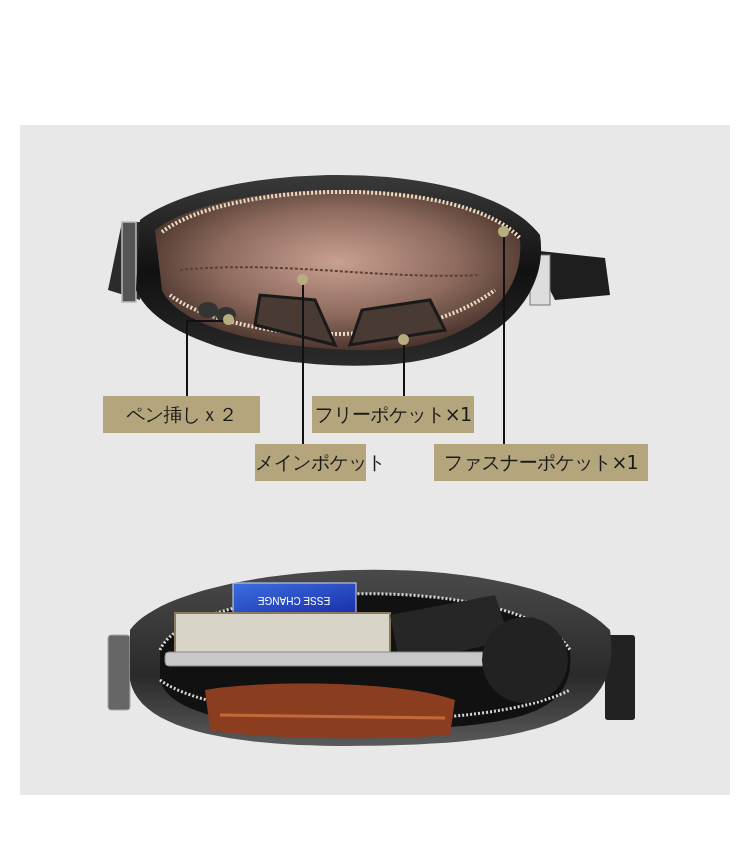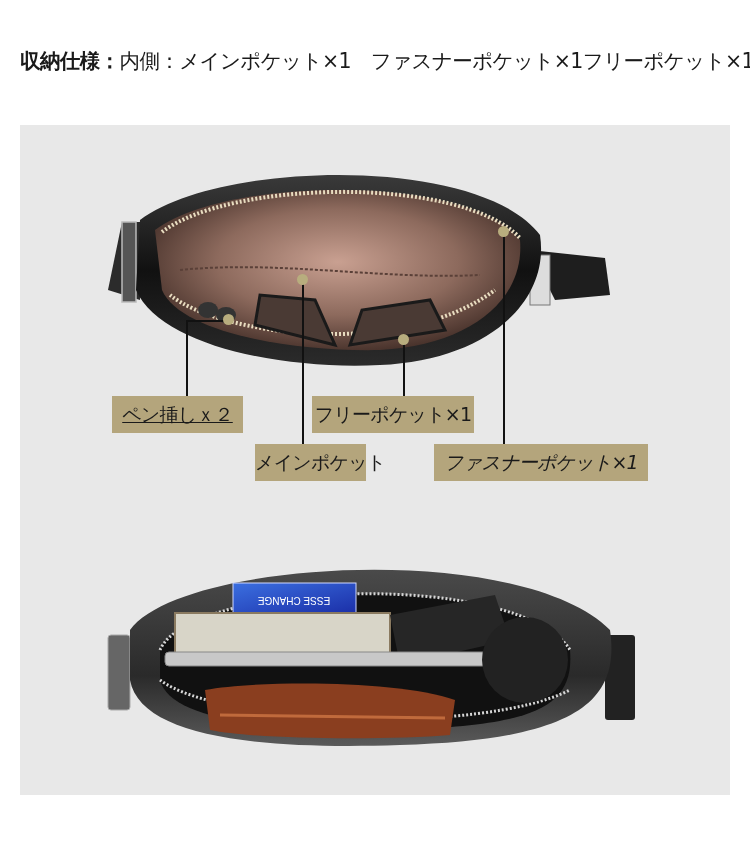--- a/index.html
+++ b/index.html
@@ -21,21 +21,20 @@
            font-size: 19px; line-height: 37px; text-align: center; letter-spacing: -0.8px;
            white-space: nowrap; }
 
   .callout-line { position: absolute; background: #111; }
   .dot { position: absolute; width: 11px; height: 11px; border-radius: 50%; background: #b8ad7e; }
 </style>
 </head>
 <body>
 
 <div class="spec">
-  <span class="line"><span class="bold">収納仕様：</span><span>内側：メインポケット×1　ファスナーポケット×1フリーポケット×1</span></span>
 </div>
 
 <div class="panel"></div>
 
 <div class="photo" style="left:100px; top:160px;">
   <svg width="580" height="220" viewBox="0 0 580 220">
     <defs>
       <radialGradient id="lining" cx="50%" cy="45%" r="60%">
         <stop offset="0%" stop-color="#c9a091"></stop>
         <stop offset="55%" stop-color="#8d6a5d"></stop>
@@ -74,24 +73,24 @@
 <div class="callout-line" style="left:186px; top:320px; width:1.5px; height:77px;"></div>
 <div class="callout-line" style="left:302px; top:280px; width:1.5px; height:165px;"></div>
 <div class="callout-line" style="left:403px; top:340px; width:1.5px; height:57px;"></div>
 <div class="callout-line" style="left:503px; top:232px; width:1.5px; height:213px;"></div>
 
 <div class="dot" style="left:223px; top:314px;"></div>
 <div class="dot" style="left:297px; top:274px;"></div>
 <div class="dot" style="left:398px; top:334px;"></div>
 <div class="dot" style="left:498px; top:226px;"></div>
 
-<div class="label" style="left:112px; top:396px; width:131px;text-decoration:underline;">ペン挿しｘ２</div>
+<div class="label" style="left:103px; top:396px; width:157px;">ペン挿しｘ２</div>
 <div class="label" style="left:312px; top:396px; width:162px;">フリーポケット×1</div>
 <div class="label" style="left:255px; top:444px; width:111px;">メインポケット</div>
-<div class="label" style="left:434px; top:444px; width:214px;font-style:italic;">ファスナーポケット×1</div>
+<div class="label" style="left:434px; top:444px; width:214px;">ファスナーポケット×1</div>
 
 <div class="photo" style="left:100px; top:540px;">
   <svg width="560" height="230" viewBox="0 0 560 230">
     <defs>
       <linearGradient id="leather2" x1="0" y1="0" x2="0" y2="1">
         <stop offset="0%" stop-color="#4a4a4a"></stop>
         <stop offset="60%" stop-color="#2a2a2a"></stop>
         <stop offset="100%" stop-color="#5a5a5a"></stop>
       </linearGradient>
       <linearGradient id="card" x1="0" y1="0" x2="1" y2="1">

